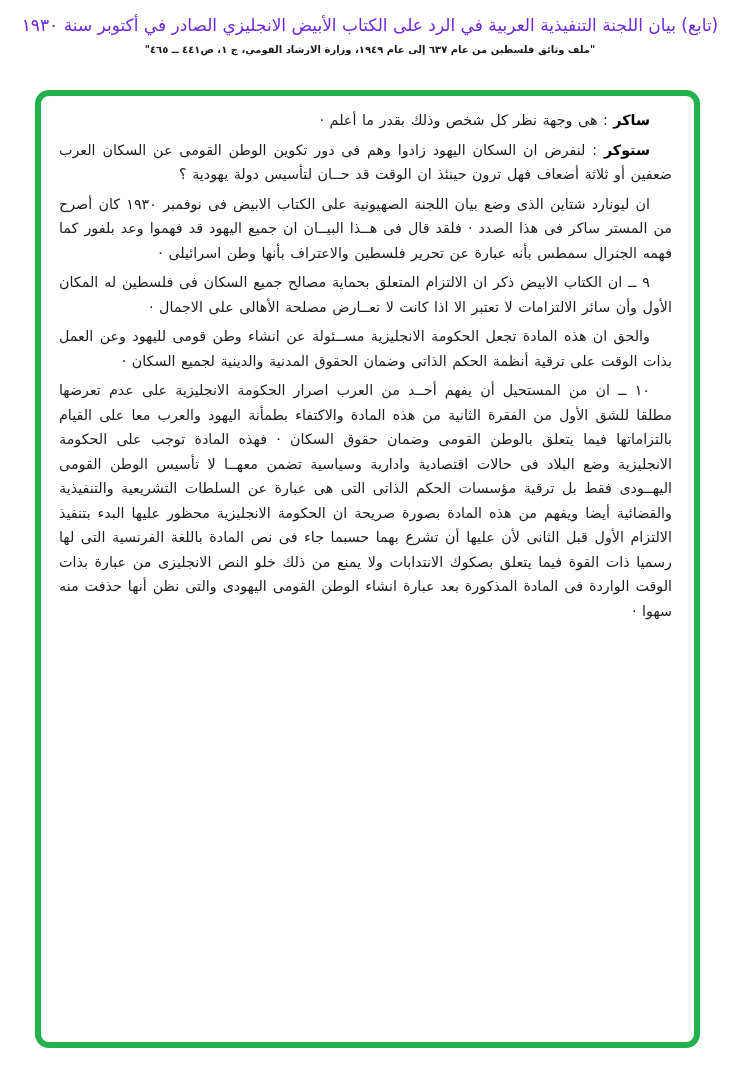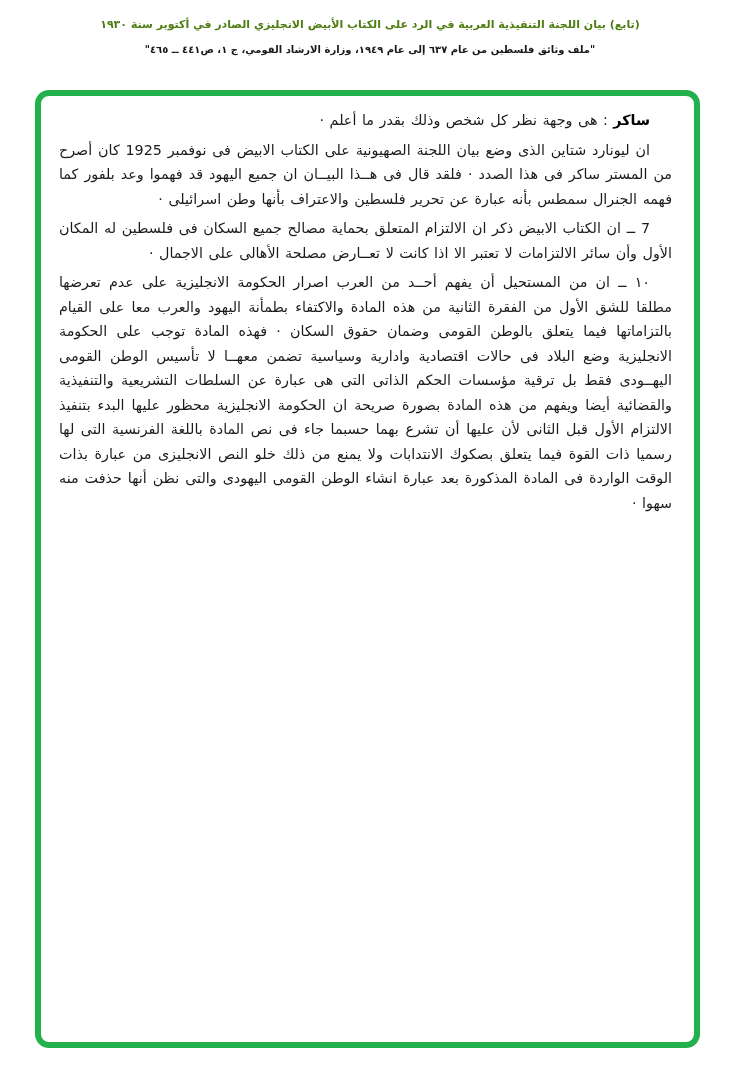--- a/index.html
+++ b/index.html
@@ -16,24 +16,24 @@
     overflow: hidden;
     direction: rtl;
     color: #141414;
   }
   .doc-header {
     padding-top: 14px;
     text-align: center;
   }
   .doc-title {
     margin: 0 14px;
-    font-size: 11px;
+    font-size: 17px;
     line-height: 22px;
-    font-weight: 700;
-    color: #4d7c0f;
+    font-weight: 400;
+    color: #6d28d9;
   }
   .doc-source {
     margin-top: 8px;
     font-size: 10px;
     font-weight: 700;
     color: #181818;
     letter-spacing: 0;
   }
   .content-box {
     position: absolute;
@@ -73,19 +73,21 @@
 <div class="page">
 
   <div class="doc-header">
     <h1 class="doc-title">(تابع) بيان اللجنة التنفيذية العربية في الرد على الكتاب الأبيض الانجليزي الصادر في أكتوبر سنة ١٩٣٠</h1>
     <div class="doc-source">"ملف وثائق فلسطين من عام ٦٣٧ إلى عام ١٩٤٩، وزارة الارشاد القومي، ج ١، ص٤٤١ ــ ٤٦٥"</div>
   </div>
 
   <div class="content-box" style="border-color: rgb(34, 177, 76);">
     <div class="doc-body">
         <p class="para"><b class="speaker">ساكر</b> : هى وجهة نظر كل شخص وذلك بقدر ما أعلم ·</p>
-        <p class="para">ان ليونارد شتاين الذى وضع بيان اللجنة الصهيونية على الكتاب الابيض فى نوفمبر 1925 كان أصرح من المستر ساكر فى هذا الصدد · فلقد قال فى هــذا البيــان ان جميع اليهود قد فهموا وعد بلفور كما فهمه الجنرال سمطس بأنه عبارة عن تحرير فلسطين والاعتراف بأنها وطن اسرائيلى ·</p>
-        <p class="para">7 ــ ان الكتاب الابيض ذكر ان الالتزام المتعلق بحماية مصالح جميع السكان فى فلسطين له المكان الأول وأن سائر الالتزامات لا تعتبر الا اذا كانت لا تعــارض مصلحة الأهالى على الاجمال ·</p>
+        <p class="para"><b class="speaker">ستوكر</b> : لنفرض ان السكان اليهود زادوا وهم فى دور تكوين الوطن القومى عن السكان العرب ضعفين أو ثلاثة أضعاف فهل ترون حينئذ ان الوقت قد حــان لتأسيس دولة يهودية ؟</p>
+        <p class="para">ان ليونارد شتاين الذى وضع بيان اللجنة الصهيونية على الكتاب الابيض فى نوفمبر ١٩٣٠ كان أصرح من المستر ساكر فى هذا الصدد · فلقد قال فى هــذا البيــان ان جميع اليهود قد فهموا وعد بلفور كما فهمه الجنرال سمطس بأنه عبارة عن تحرير فلسطين والاعتراف بأنها وطن اسرائيلى ·</p>
+        <p class="para">٩ ــ ان الكتاب الابيض ذكر ان الالتزام المتعلق بحماية مصالح جميع السكان فى فلسطين له المكان الأول وأن سائر الالتزامات لا تعتبر الا اذا كانت لا تعــارض مصلحة الأهالى على الاجمال ·</p>
+        <p class="para">والحق ان هذه المادة تجعل الحكومة الانجليزية مســئولة عن انشاء وطن قومى لليهود وعن العمل بذات الوقت على ترقية أنظمة الحكم الذاتى وضمان الحقوق المدنية والدينية لجميع السكان ·</p>
         <p class="para">١٠ ــ ان من المستحيل أن يفهم أحــد من العرب اصرار الحكومة الانجليزية على عدم تعرضها مطلقا للشق الأول من الفقرة الثانية من هذه المادة والاكتفاء بطمأنة اليهود والعرب معا على القيام بالتزاماتها فيما يتعلق بالوطن القومى وضمان حقوق السكان · فهذه المادة توجب على الحكومة الانجليزية وضع البلاد فى حالات اقتصادية وادارية وسياسية تضمن معهــا لا تأسيس الوطن القومى اليهــودى فقط بل ترقية مؤسسات الحكم الذاتى التى هى عبارة عن السلطات التشريعية والتنفيذية والقضائية أيضا ويفهم من هذه المادة بصورة صريحة ان الحكومة الانجليزية محظور عليها البدء بتنفيذ الالتزام الأول قبل الثانى لأن عليها أن تشرع بهما حسبما جاء فى نص المادة باللغة الفرنسية التى لها رسميا ذات القوة فيما يتعلق بصكوك الانتدابات ولا يمنع من ذلك خلو النص الانجليزى من عبارة بذات الوقت الواردة فى المادة المذكورة بعد عبارة انشاء الوطن القومى اليهودى والتى نظن أنها حذفت منه سهوا ·</p>
       </div>
   </div>
 
 </div>
 
 </body></html>

